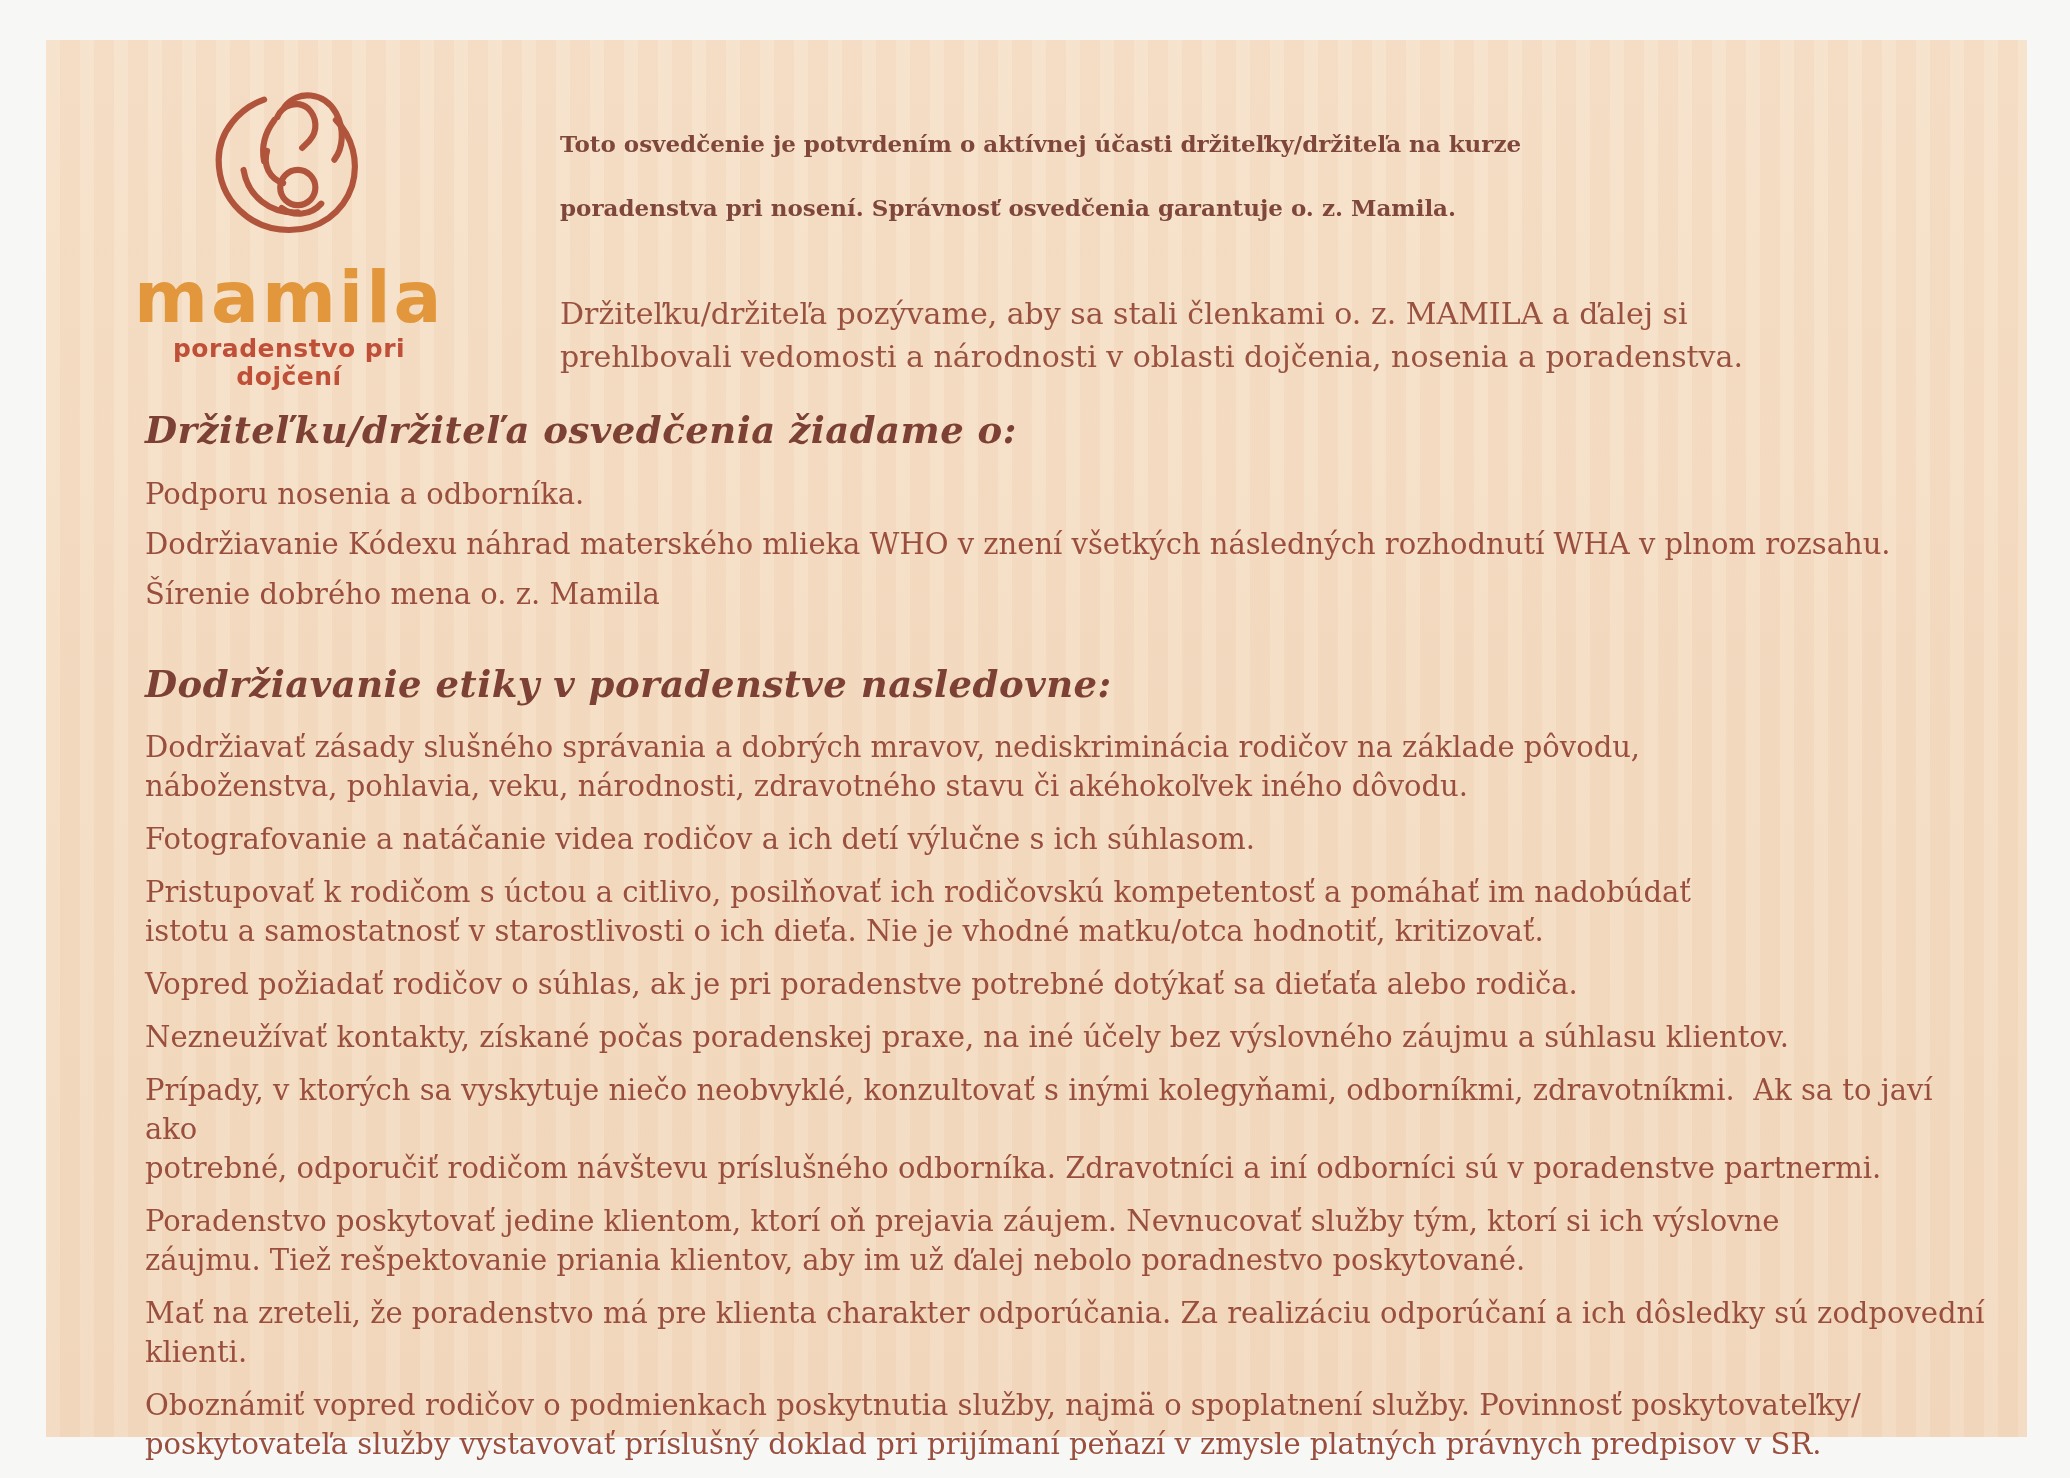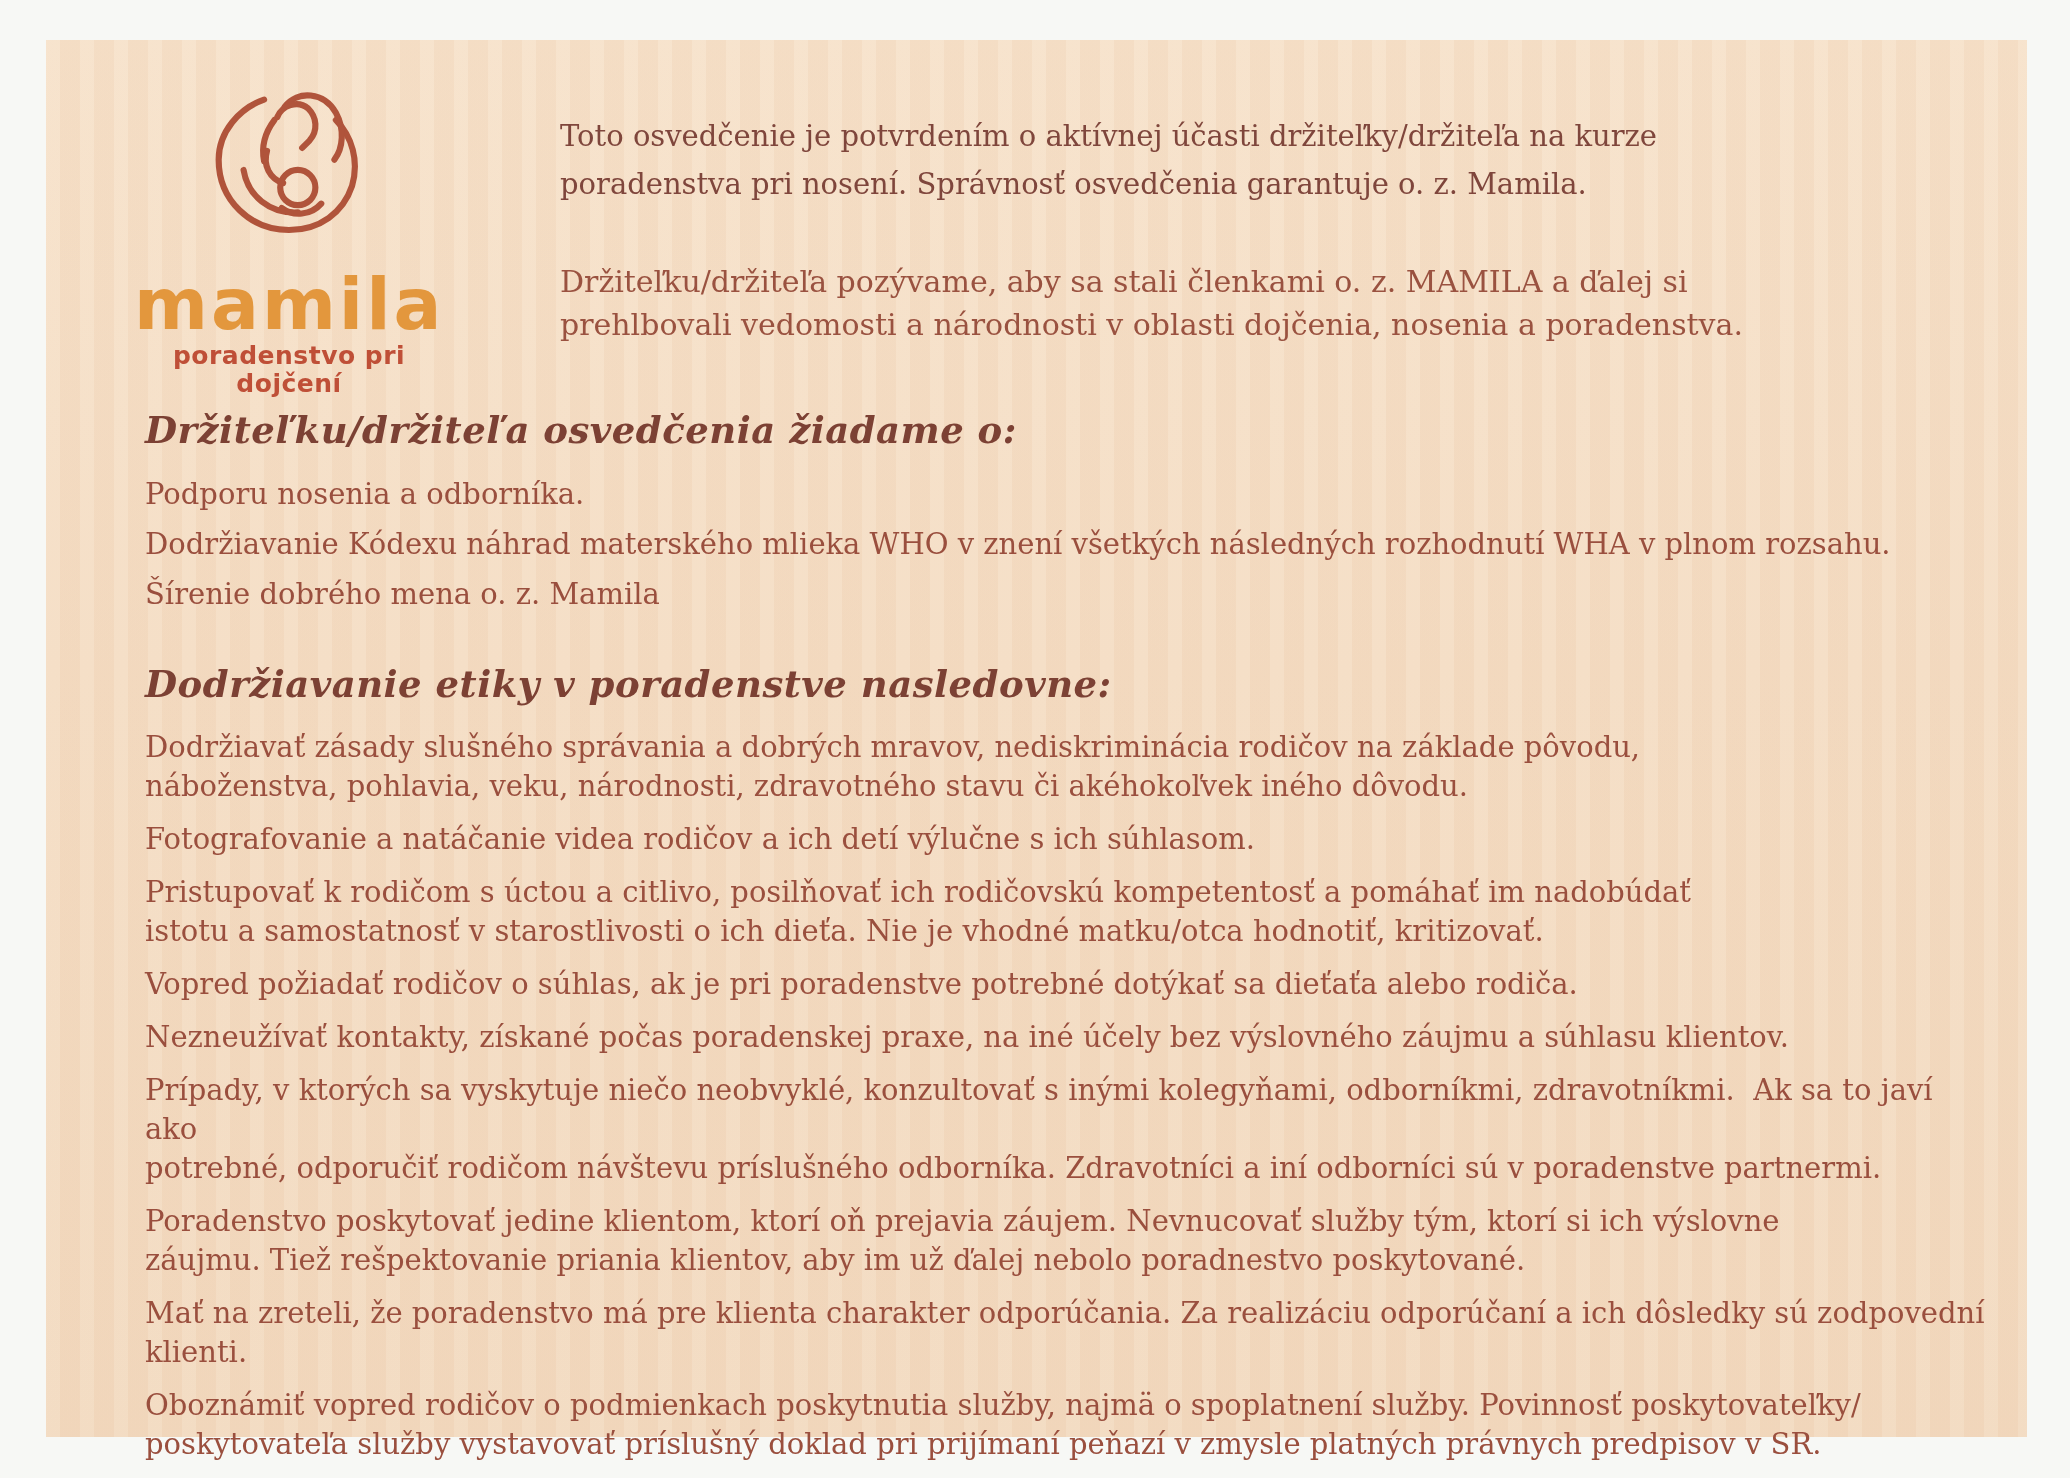--- a/index.html
+++ b/index.html
@@ -19,32 +19,32 @@
   }
   
   .logo-block{
     position:absolute;left:88px;top:42px;width:310px;
     text-align:center;
   }
   .logo-mark{display:block;margin:0 auto;}
   .wordmark{
     font-family:"DejaVu Sans","Liberation Sans",sans-serif;
     font-weight:bold;font-size:71px;line-height:1;
-    color:#e3973d;letter-spacing:3px;margin-top:17px;
+    color:#e3973d;letter-spacing:3px;margin-top:10px;
   }
   .tagline{
     font-family:"DejaVu Sans","Liberation Sans",sans-serif;
     font-weight:bold;font-size:25px;line-height:1.1;
     color:#bf4f37;margin-top:2px;letter-spacing:0.5px;
   }
   
   .intro{position:absolute;left:514px;top:72px;width:1370px;}
   .intro p{margin:0;white-space:pre-wrap;}
   .intro-statement{
-    font-size:29px;font-weight:normal;line-height:48px;
+    font-size:23px;font-weight:bold;line-height:64px;
     color:#7f463c;margin-bottom:52px !important;
   }
   .intro-invitation{
     font-size:30px;line-height:43px;color:#9a5240;
   }
   
   .main{position:absolute;left:99px;top:368px;width:1848px;color:#9a4f3e;}
   .section-heading{
     font-size:37px;font-style:italic;font-weight:bold;
     color:#7c4134;margin:0 0 22px 0;line-height:44px;

